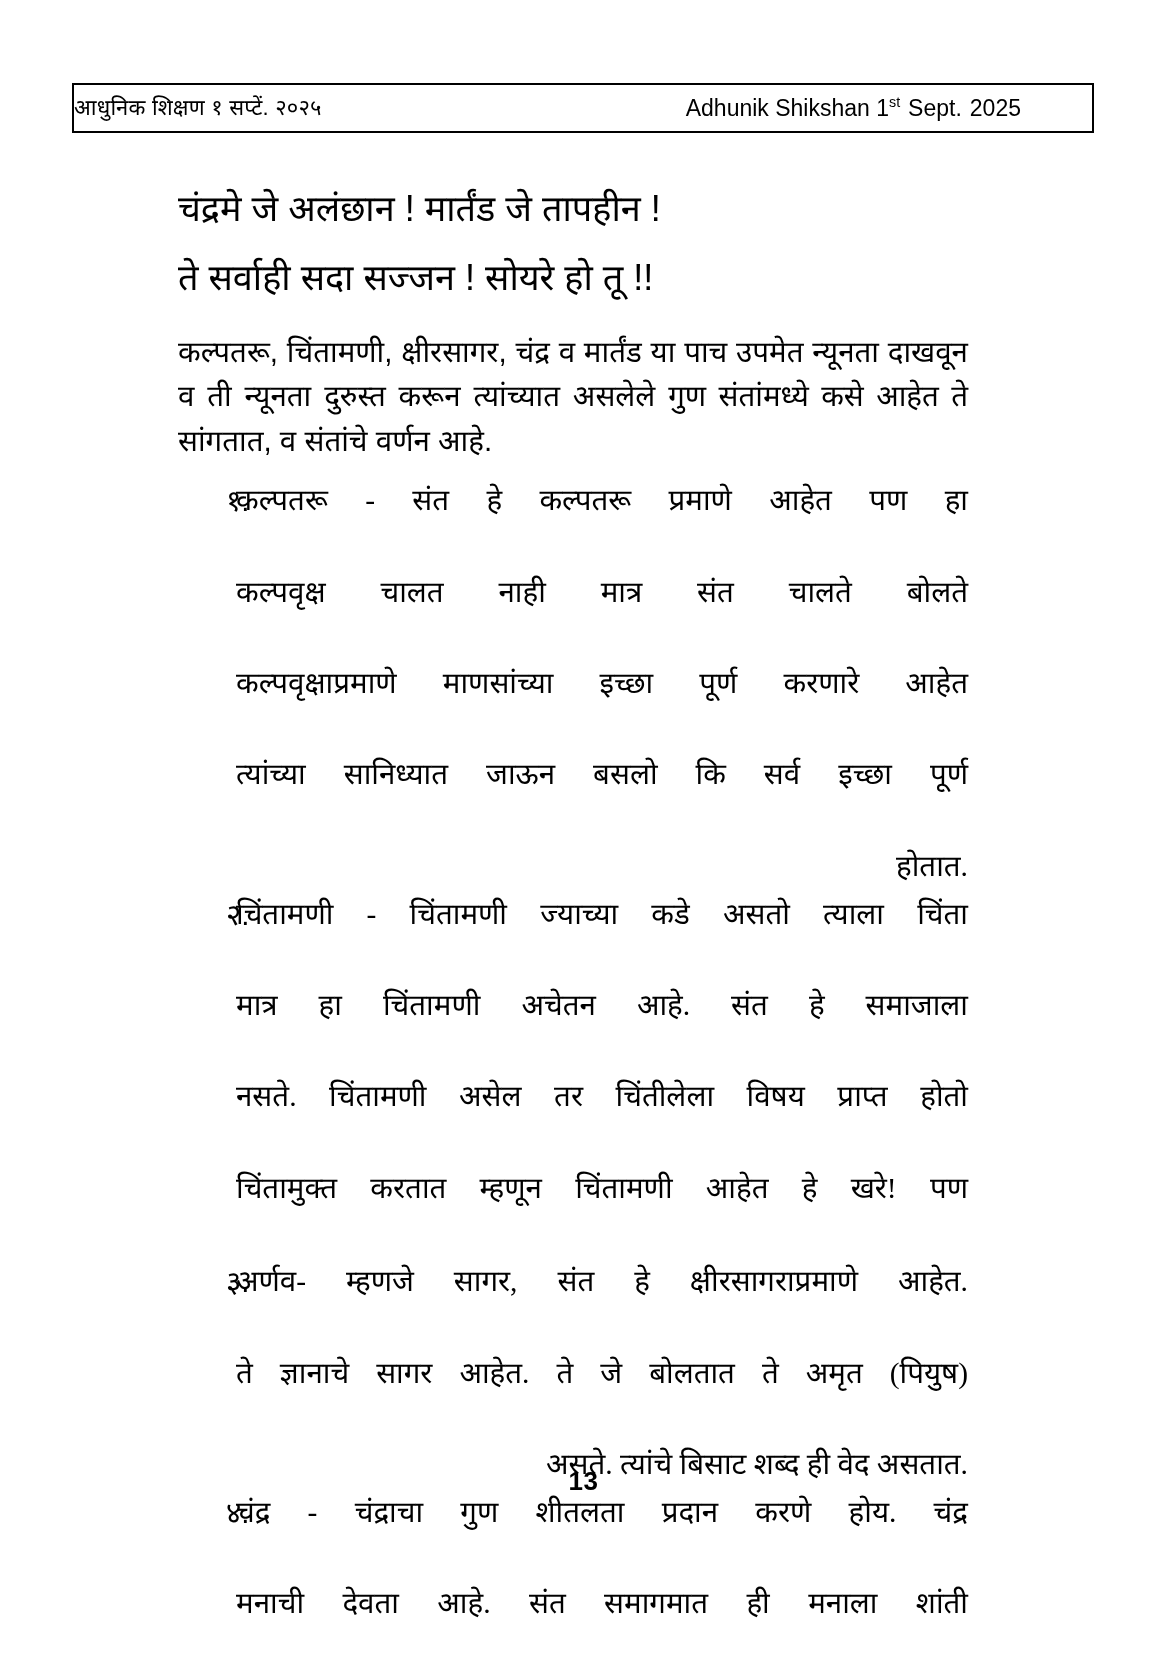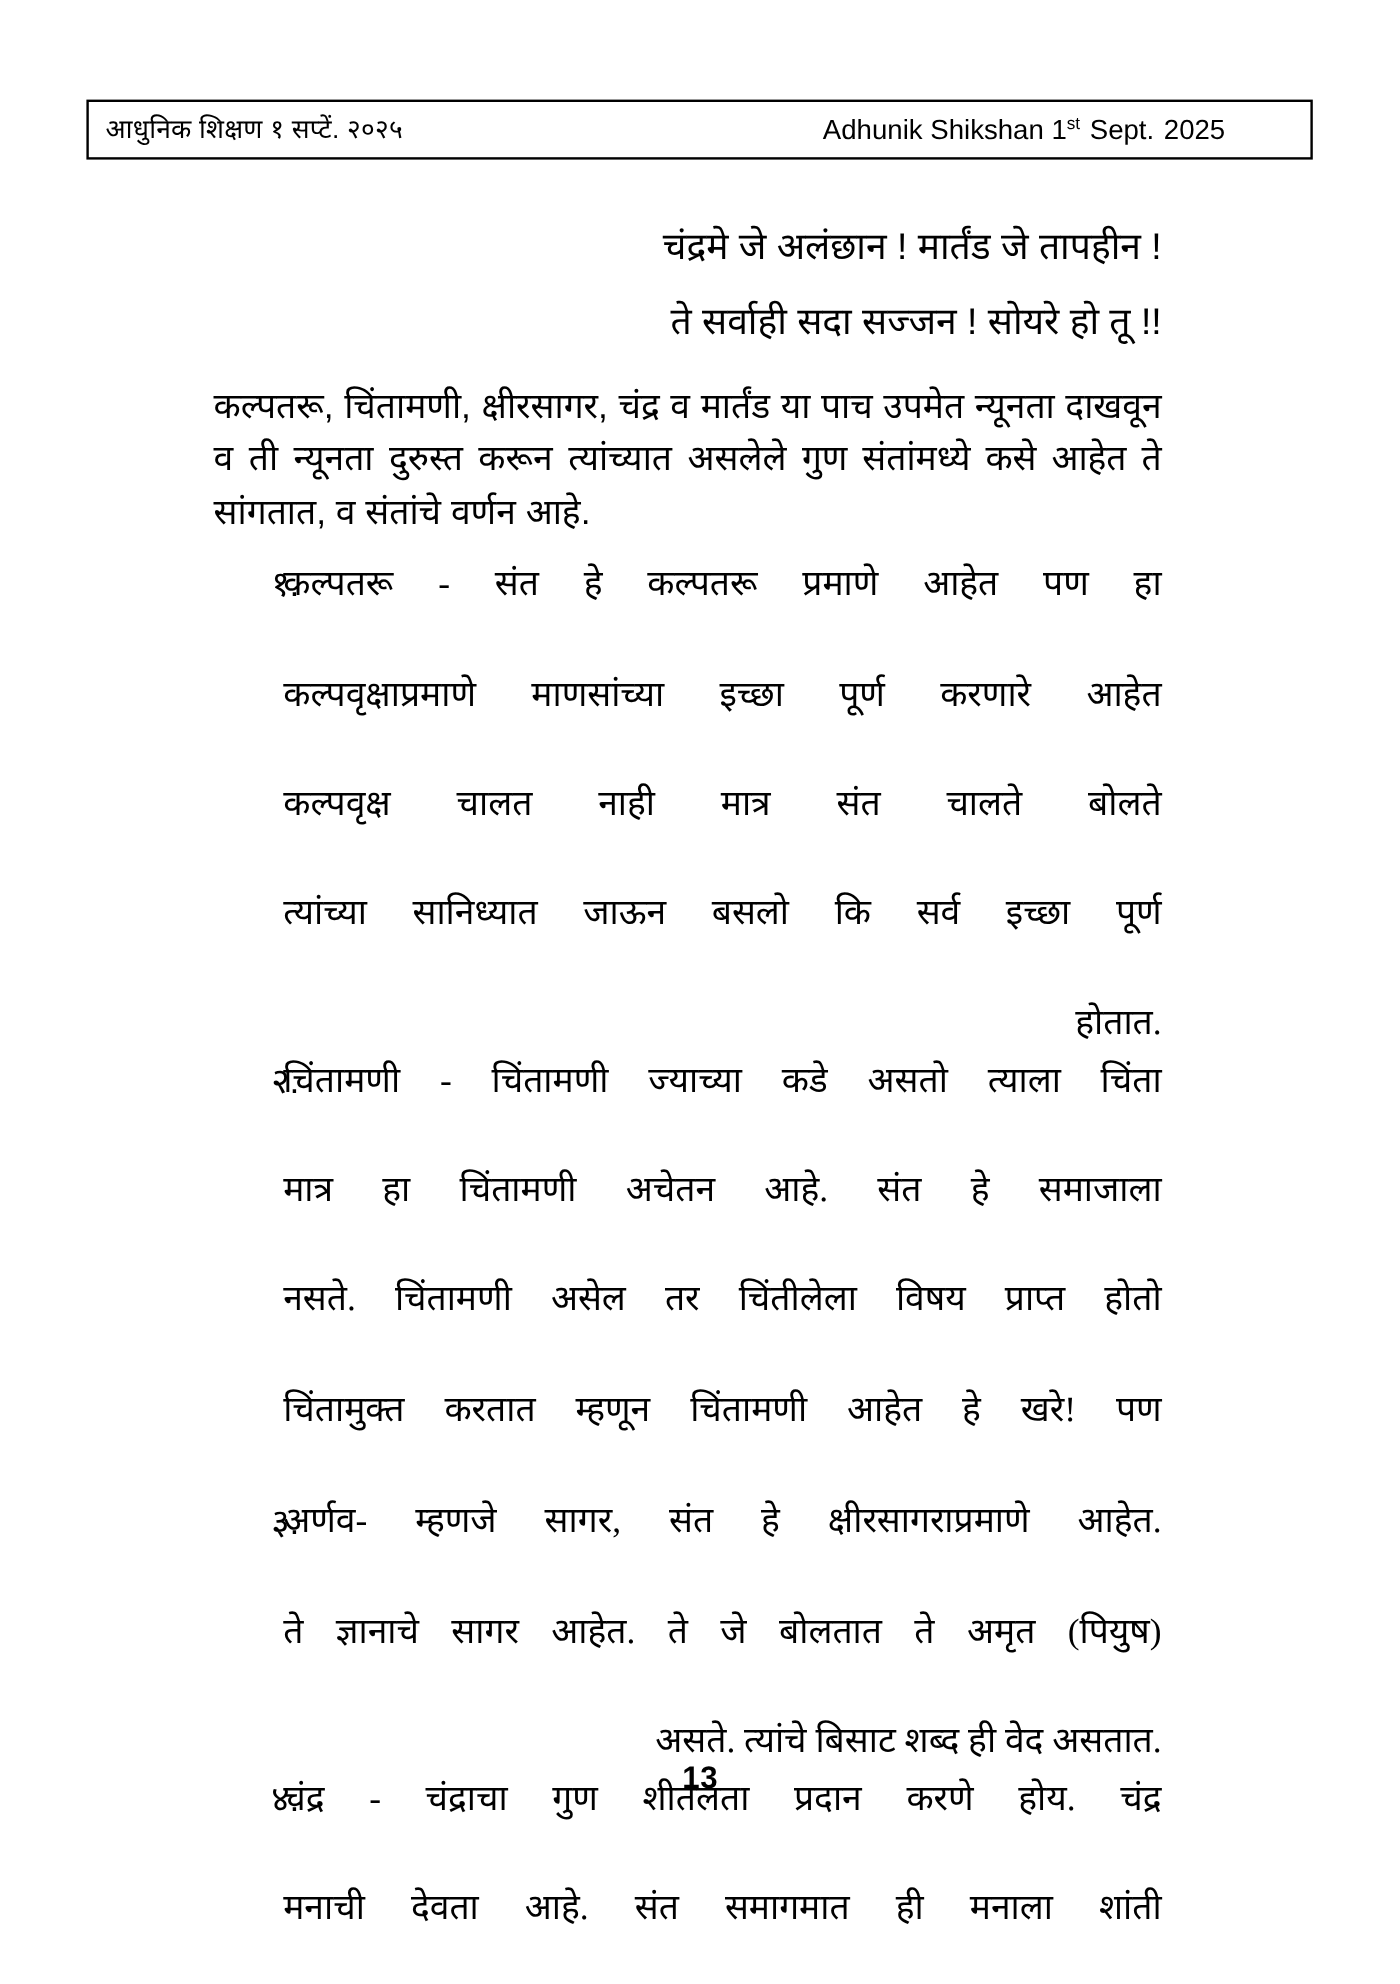--- a/index.html
+++ b/index.html
@@ -28,21 +28,20 @@
     width: 1022px;
     height: 50px;
     border: 2px solid #000000;
     box-sizing: border-box;
     display: flex;
     align-items: center;
   }
   .header-left {
     font-size: 22px;
     line-height: 1;
-    padding-left: 14px;
     white-space: nowrap;
     letter-spacing: 0.2px;
   }
   .header-right {
     font-size: 23px;
     line-height: 1;
     margin-left: auto;
     padding-right: 71px;
     white-space: nowrap;
   }
@@ -58,22 +57,22 @@
 
   
   .content {
     position: absolute;
     left: 178px;
     top: 186px;
     width: 790px;
   }
 
   .verse {
-    text-align: right;
-    font-size: 31px;
+    text-align: left;
+    font-size: 36px;
     line-height: 1.3;
     margin: 0 0 6px 0;
     white-space: nowrap;
   }
   .verse.v2 {
     margin-top: 22px;
     margin-bottom: 28px;
   }
 
   .intro {
@@ -165,22 +164,22 @@
       <span class="jline">न्यूनता दाखवून व ती न्यूनता दुरुस्त करून त्यांच्यात असलेले</span>
       <span class="lastline">गुण संतांमध्ये कसे  आहेत ते सांगतात, व संतांचे वर्णन आहे.</span>
     </p>
 
     <ul class="list">
 
       <li class="list-item">
         <span class="marker">१.</span>
         <span class="item-text">
           <span class="jline">कल्पतरू - संत हे कल्पतरू प्रमाणे आहेत पण हा</span>
+          <span class="jline">कल्पवृक्ष चालत नाही मात्र संत चालते बोलते</span>
           <span class="jline">कल्पवृक्षाप्रमाणे माणसांच्या इच्छा पूर्ण करणारे आहेत</span>
-          <span class="jline">कल्पवृक्ष चालत नाही मात्र संत चालते बोलते</span>
           <span class="jline">त्यांच्या सानिध्यात जाऊन बसलो कि सर्व इच्छा पूर्ण</span>
           <span class="lastline">होतात.</span>
         </span>
       </li>
 
       <li class="list-item">
         <span class="marker">२.</span>
         <span class="item-text">
           <span class="jline">चिंतामणी - चिंतामणी ज्याच्या कडे असतो त्याला चिंता</span>
           <span class="jline">मात्र हा चिंतामणी अचेतन आहे. संत हे समाजाला</span>

